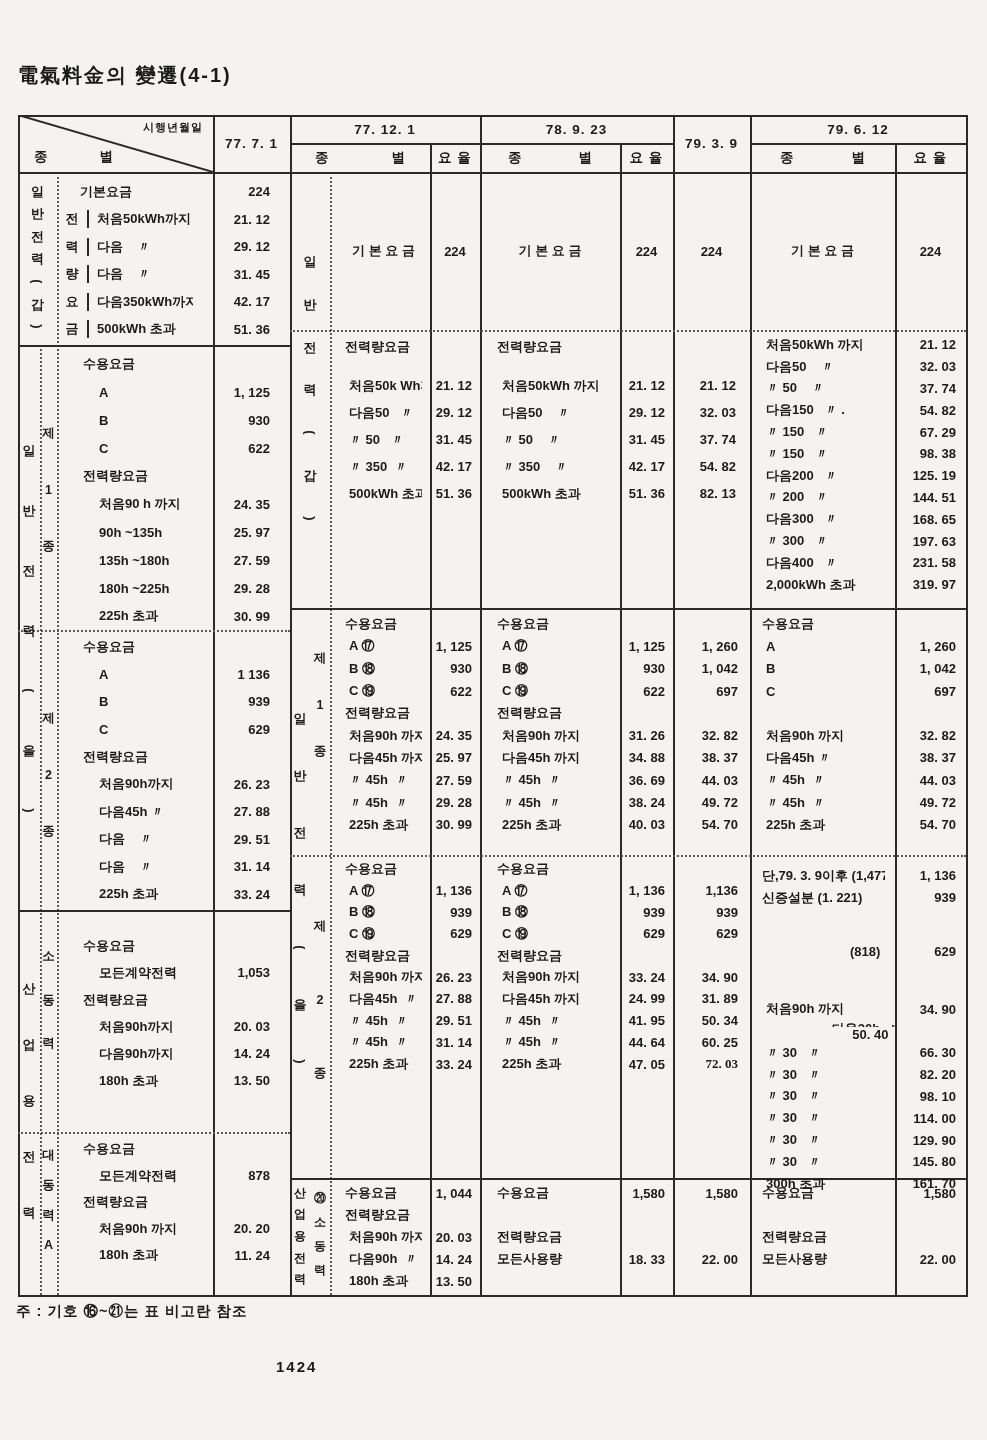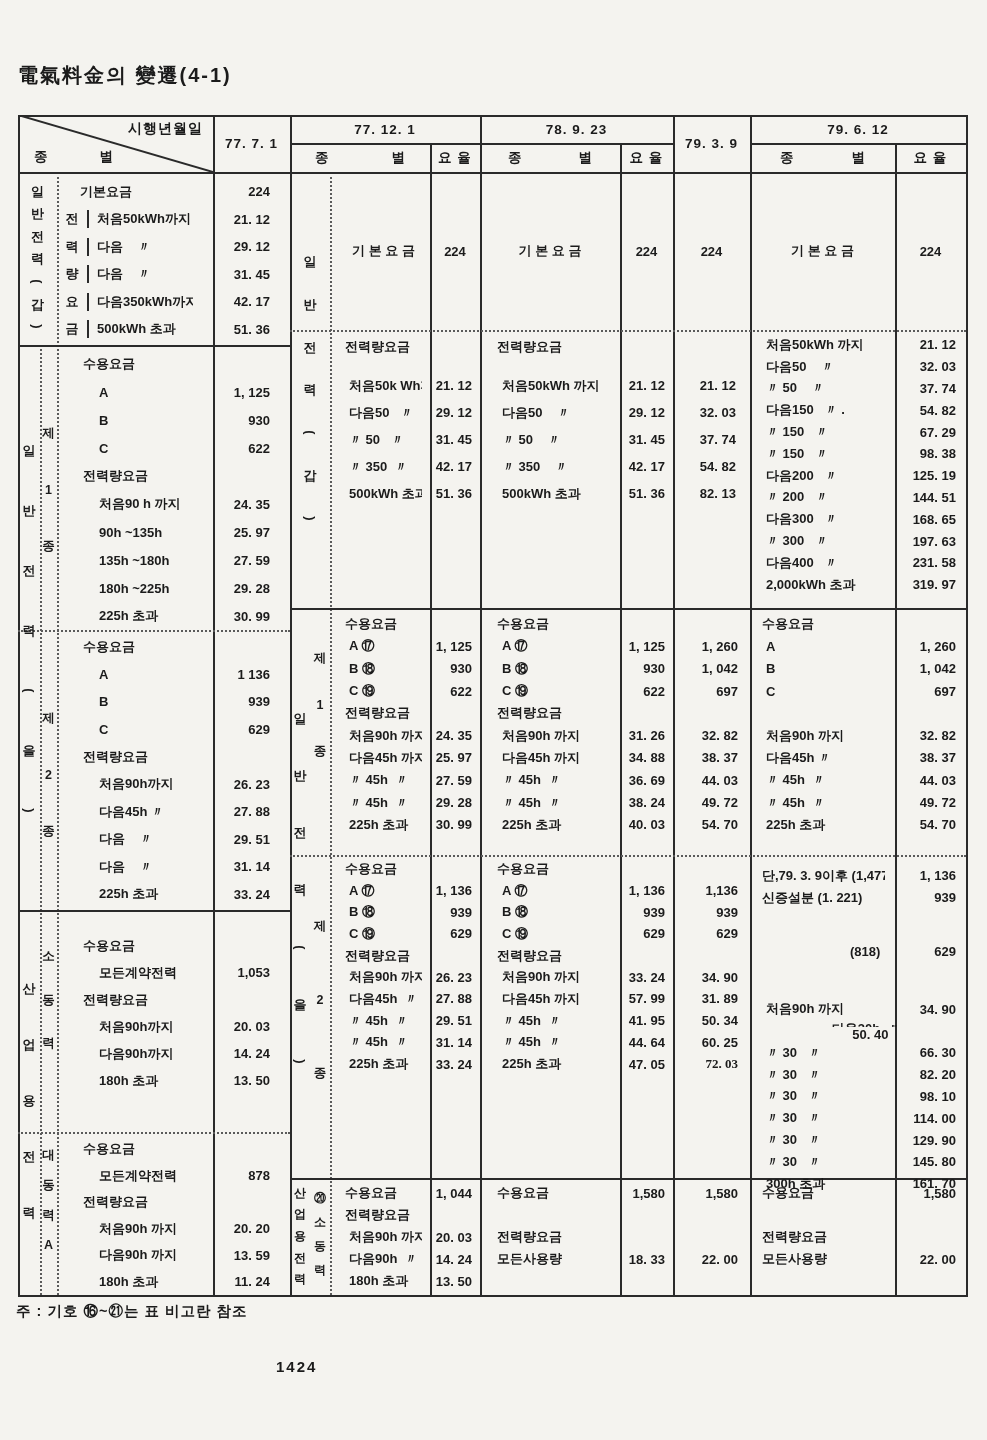--- a/index.html
+++ b/index.html
@@ -30,21 +30,21 @@
   .trow{display:flex;align-items:center;}
   .trow .lbl{flex:1;white-space:pre;padding-left:var(--padit,20px);overflow:hidden;}
   .trow.hd .lbl{padding-left:var(--padhd,10px);}
   .trow.ind2 .lbl{padding-left:100px;}
   .trow .val{width:var(--valw,50px);text-align:right;padding-right:var(--valpad,8px);white-space:pre;}
   .trow .gch{width:30px;text-align:center;}
   .trow .braced{border-left:2px solid #2a2a2a;padding-left:8px !important;}
   .sp{flex:none;}
   .note{font-size:14.5px;font-weight:700;letter-spacing:1px;}
   .pageno{font-size:15px;font-weight:600;letter-spacing:2px;}
-  .corner-top{position:absolute;top:5px;right:10px;font-size:14px;font-weight:700;letter-spacing:1px;}
+  .corner-top{position:absolute;top:5px;right:10px;font-size:11px;font-weight:700;letter-spacing:1px;}
   .corner-bot{position:absolute;bottom:6px;left:16px;font-size:13.5px;font-weight:700;}
   .corner-bot .b2{margin-left:52px;}
 </style>
 </head>
 <body>
 
 <div class="abs title" style="left:18px;top:62px;">電氣料金의 變遷(4-1)</div>
 
 <div class="vl" style="left:18px;top:115px;height:1182px;"></div>
 <div class="vl" style="left:213px;top:115px;height:1182px;"></div>
@@ -346,24 +346,20 @@
     </div>
     <div class="trow hd" style="height: 26.5px;">
       <span class="lbl">전력량요금</span>
       <span class="val"></span>
     </div>
     <div class="trow" style="height: 26.5px;">
       <span class="lbl">처음90h 까지</span>
       <span class="val">20. 20</span>
     </div>
     <div class="trow" style="height: 26.5px;">
-      <span class="lbl">다음90h 까지</span>
-      <span class="val">13. 59</span>
-    </div>
-    <div class="trow" style="height: 26.5px;">
       <span class="lbl">180h 초과</span>
       <span class="val">11. 24</span>
     </div>
   </div>
 
 <div class="abs" style="left:337px;top:172px;width:143px;height:158px;display:flex;align-items:center;font-size:13px;font-weight:600;">
   <span style="flex:1;text-align:center;">기 본 요 금</span>
   <span style="width:50px;text-align:center;">224</span>
 </div>
 <div class="abs" style="left:480px;top:172px;width:193px;height:158px;display:flex;align-items:center;font-size:13px;font-weight:600;">
@@ -741,21 +737,21 @@
     <div class="trow hd" style="height: 21.7px;">
       <span class="lbl">전력량요금</span>
       <span class="val"></span>
     </div>
     <div class="trow" style="height: 21.7px;">
       <span class="lbl">처음90h 까지</span>
       <span class="val">33. 24</span>
     </div>
     <div class="trow" style="height: 21.7px;">
       <span class="lbl">다음45h 까지</span>
-      <span class="val">57. 99</span>
+      <span class="val">24. 99</span>
     </div>
     <div class="trow" style="height: 21.7px;">
       <span class="lbl">〃 45h  〃</span>
       <span class="val">41. 95</span>
     </div>
     <div class="trow" style="height: 21.7px;">
       <span class="lbl">〃 45h  〃</span>
       <span class="val">44. 64</span>
     </div>
     <div class="trow" style="height: 21.7px;">

